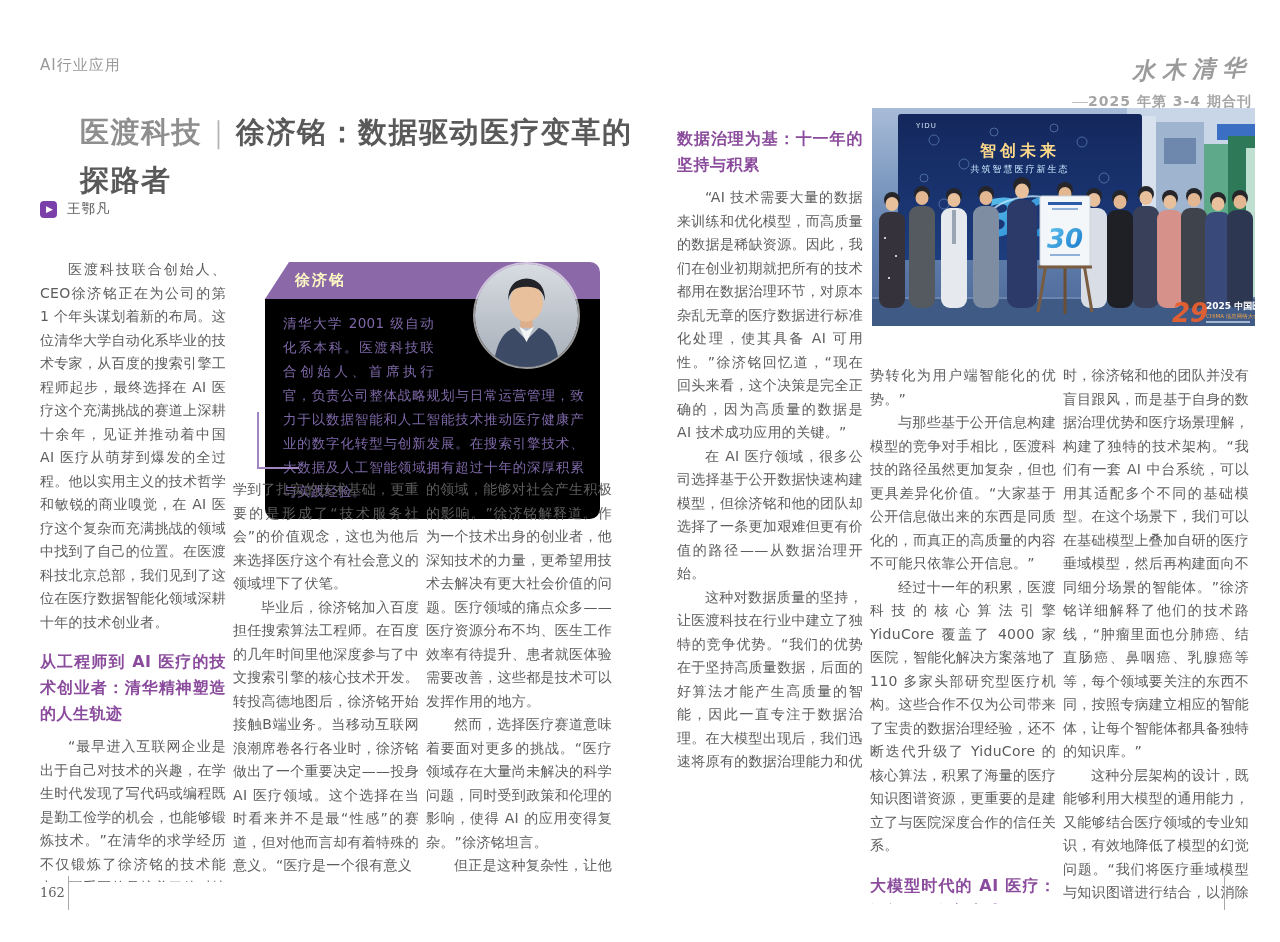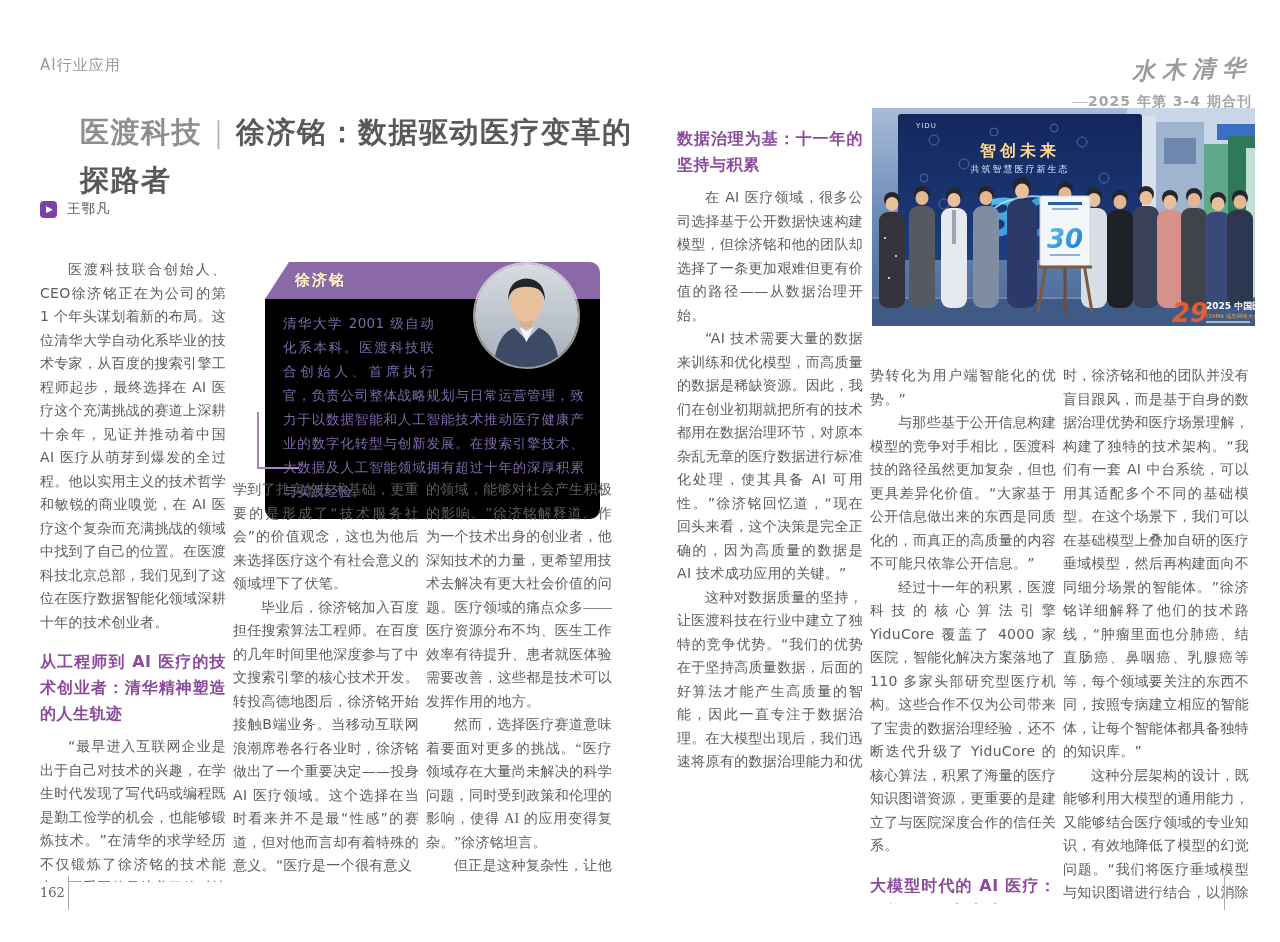--- a/index.html
+++ b/index.html
@@ -27,21 +27,21 @@
   .byline .play span { color:#fff; font-size:9px; line-height:1; transform:translateX(1px); }
   .byline .name { font-size:13.5px; color:#5d5d5d; letter-spacing:1px; }
 
   .col { position:absolute; width:186px; overflow:hidden; }
   .col p { font-size:14px; line-height:23.5px; color:#5d5d5d; text-align:justify; letter-spacing:0.3px; margin:0; }
   .col p.ind { text-indent:2em; }
   .col h3 { font-size:16px; font-weight:700; color:#8a4b9c; line-height:26px; letter-spacing:0.5px;
       margin:15px 0 8px 0; text-align:justify; }
   #col1 { left:40px;  top:258px; height:624px; }
   #col2 { left:233px; top:478px; height:404px; }
-  #col3 { left:426px; top:478px; height:404px;font-family:Liberation Serif, serif; }
+  #col3 { left:426px; top:478px; height:404px; }
   #col4 { left:677px; top:111px; height:792px; }
   #col5 { left:870px; top:364px; height:540px; }
   #col6 { left:1063px;top:364px; height:540px; }
 
   
   .pbox { position:absolute; left:265px; top:262px; width:335px; }
   .pbox .band { height:37px; background:#8b69a9; border-top-right-radius:10px;
       clip-path:polygon(24px 0, 100% 0, 100% 100%, 0 100%); }
   .pbox .band .pname { display:block; padding-left:30px; line-height:37px; font-size:15px;
       font-weight:700; color:#fef9c3; letter-spacing:2px; }
@@ -127,22 +127,22 @@
   </div>
 
   <div class="col" id="col3">
     <p>的领域，能够对社会产生积极的影响。”徐济铭解释道。作为一个技术出身的创业者，他深知技术的力量，更希望用技术去解决有更大社会价值的问题。医疗领域的痛点众多——医疗资源分布不均、医生工作效率有待提升、患者就医体验需要改善，这些都是技术可以发挥作用的地方。</p>
     <p class="ind">然而，选择医疗赛道意味着要面对更多的挑战。“医疗领域存在大量尚未解决的科学问题，同时受到政策和伦理的影响，使得 AI 的应用变得复杂。”徐济铭坦言。</p>
     <p class="ind">但正是这种复杂性，让他更</p>
   </div>
 
   <div class="col" id="col4">
     <h3>数据治理为基：十一年的坚持与积累</h3>
+    <p class="ind">“AI 技术需要大量的数据来训练和优化模型，而高质量的数据是稀缺资源。因此，我们在创业初期就把所有的技术都用在数据治理环节，对原本杂乱无章的医疗数据进行标准化处理，使其具备 AI 可用性。”徐济铭回忆道，“现在回头来看，这个决策是完全正确的，因为高质量的数据是 AI 技术成功应用的关键。”</p>
     <p class="ind">在 AI 医疗领域，很多公司选择基于公开数据快速构建模型，但徐济铭和他的团队却选择了一条更加艰难但更有价值的路径——从数据治理开始。</p>
-    <p class="ind">“AI 技术需要大量的数据来训练和优化模型，而高质量的数据是稀缺资源。因此，我们在创业初期就把所有的技术都用在数据治理环节，对原本杂乱无章的医疗数据进行标准化处理，使其具备 AI 可用性。”徐济铭回忆道，“现在回头来看，这个决策是完全正确的，因为高质量的数据是 AI 技术成功应用的关键。”</p>
     <p class="ind">这种对数据质量的坚持，让医渡科技在行业中建立了独特的竞争优势。“我们的优势在于坚持高质量数据，后面的好算法才能产生高质量的智能，因此一直专注于数据治理。在大模型出现后，我们迅速将原有的数据治理能力和优</p>
   </div>
 
   <div class="photo">
     <svg viewBox="0 0 383 218" width="383" height="218">
       <defs>
         <linearGradient id="hall" x1="0" y1="0" x2="0" y2="1">
           <stop offset="0" stop-color="#a8bcd8"></stop>
             <stop offset="0.55" stop-color="#6585b2"></stop>
             <stop offset="1" stop-color="#4a6596"></stop>

